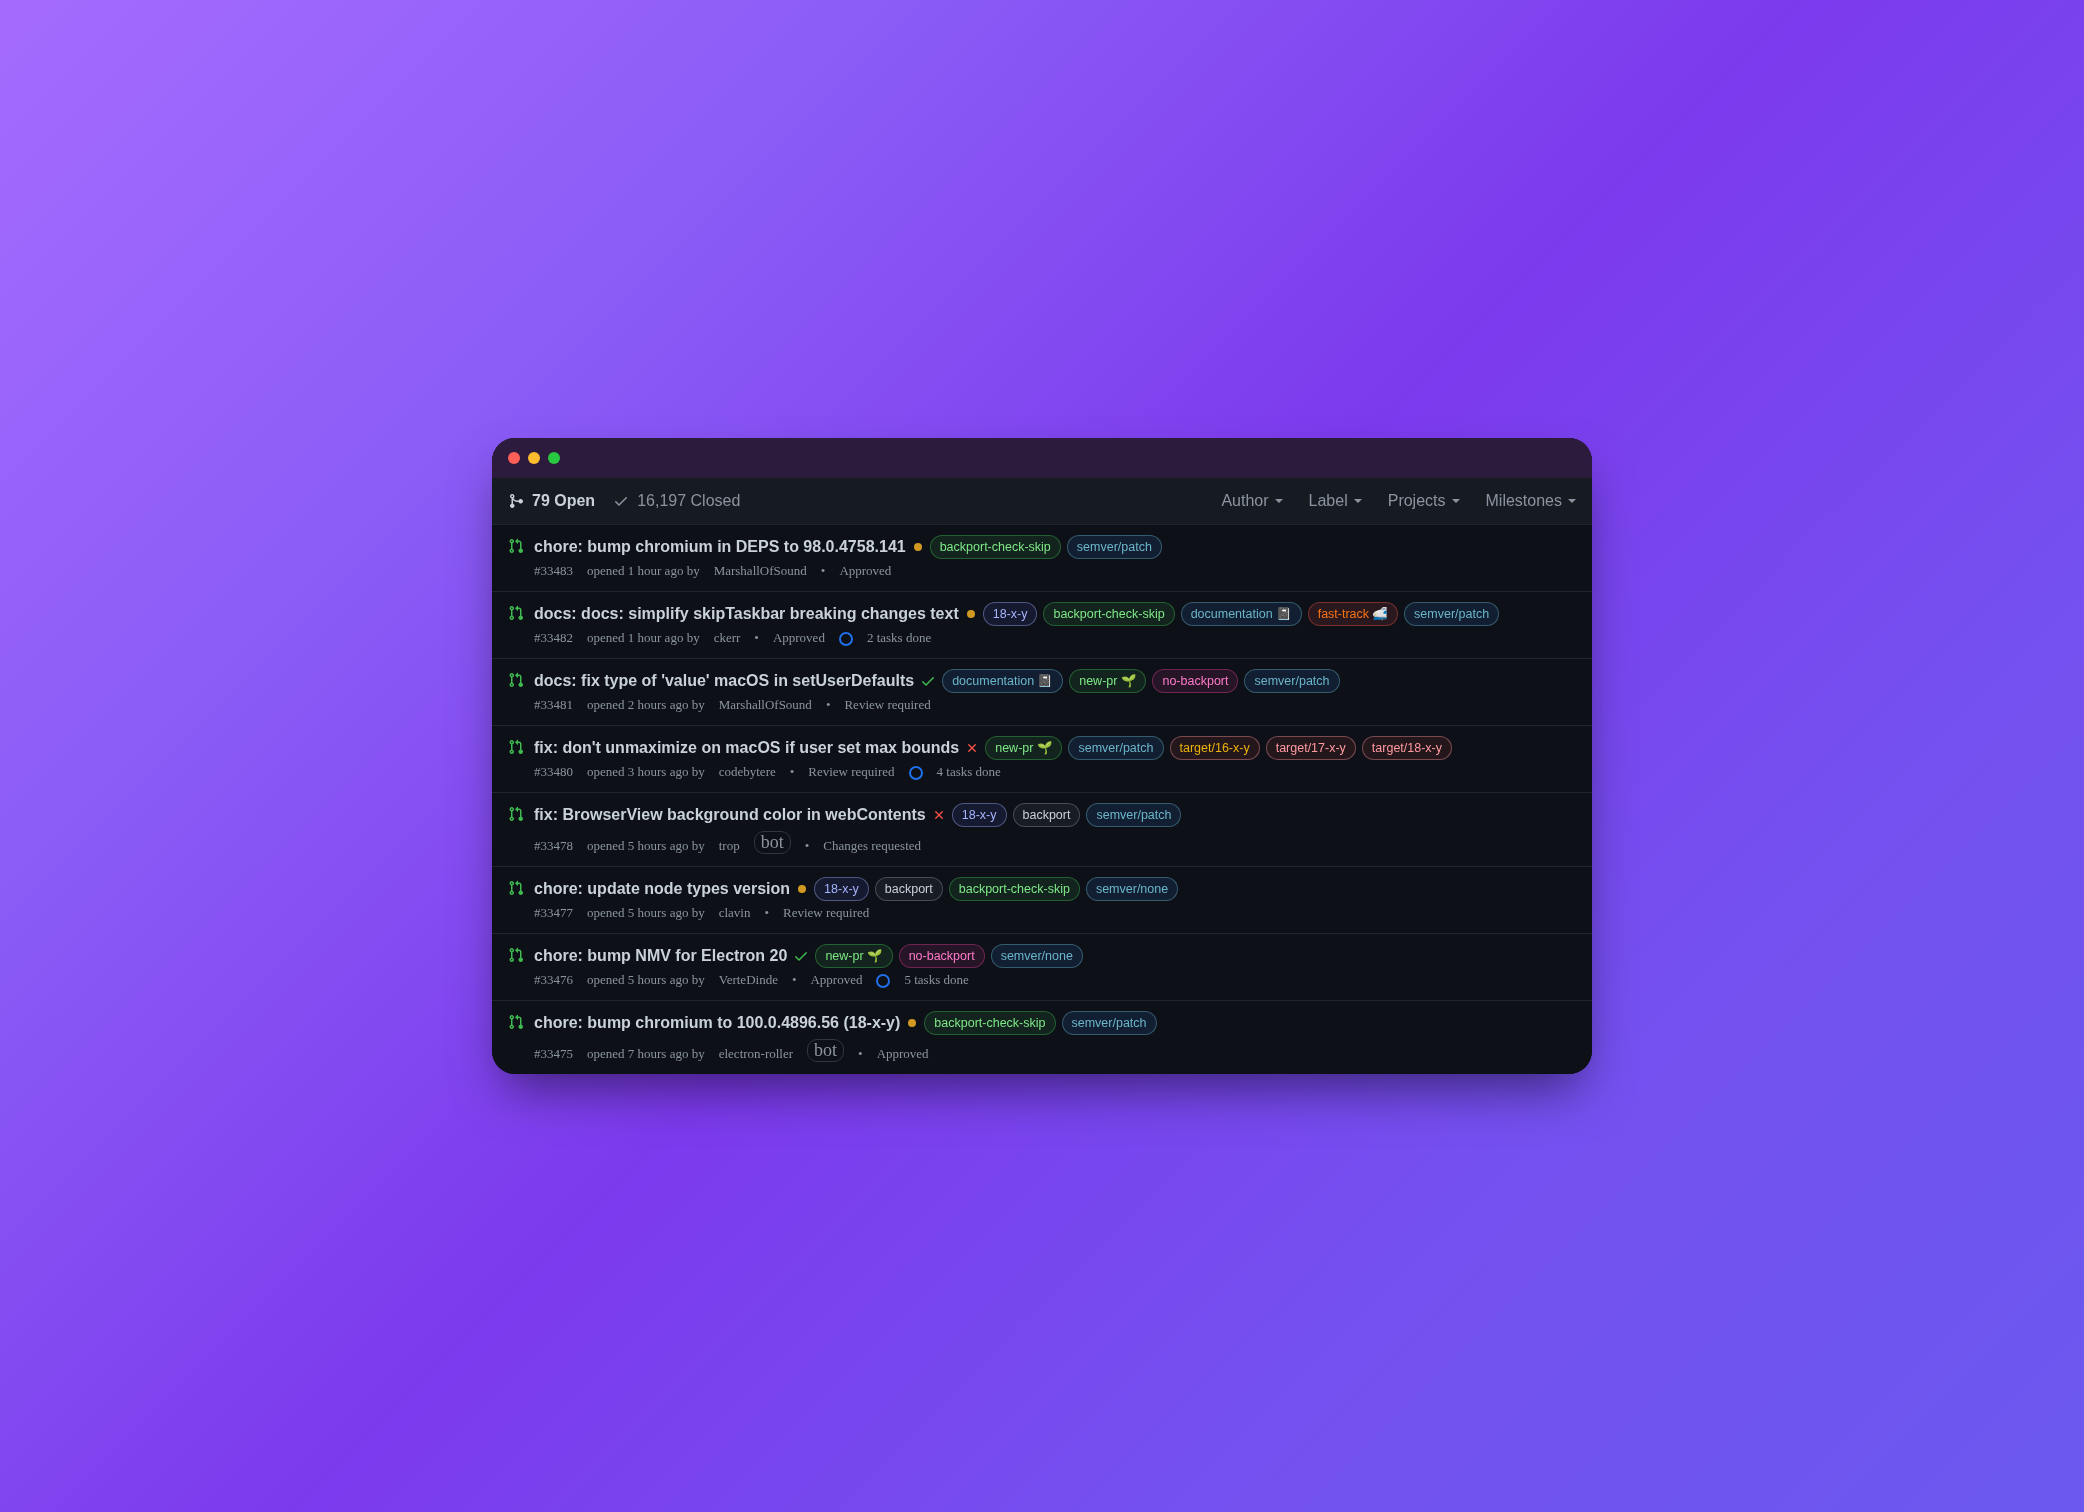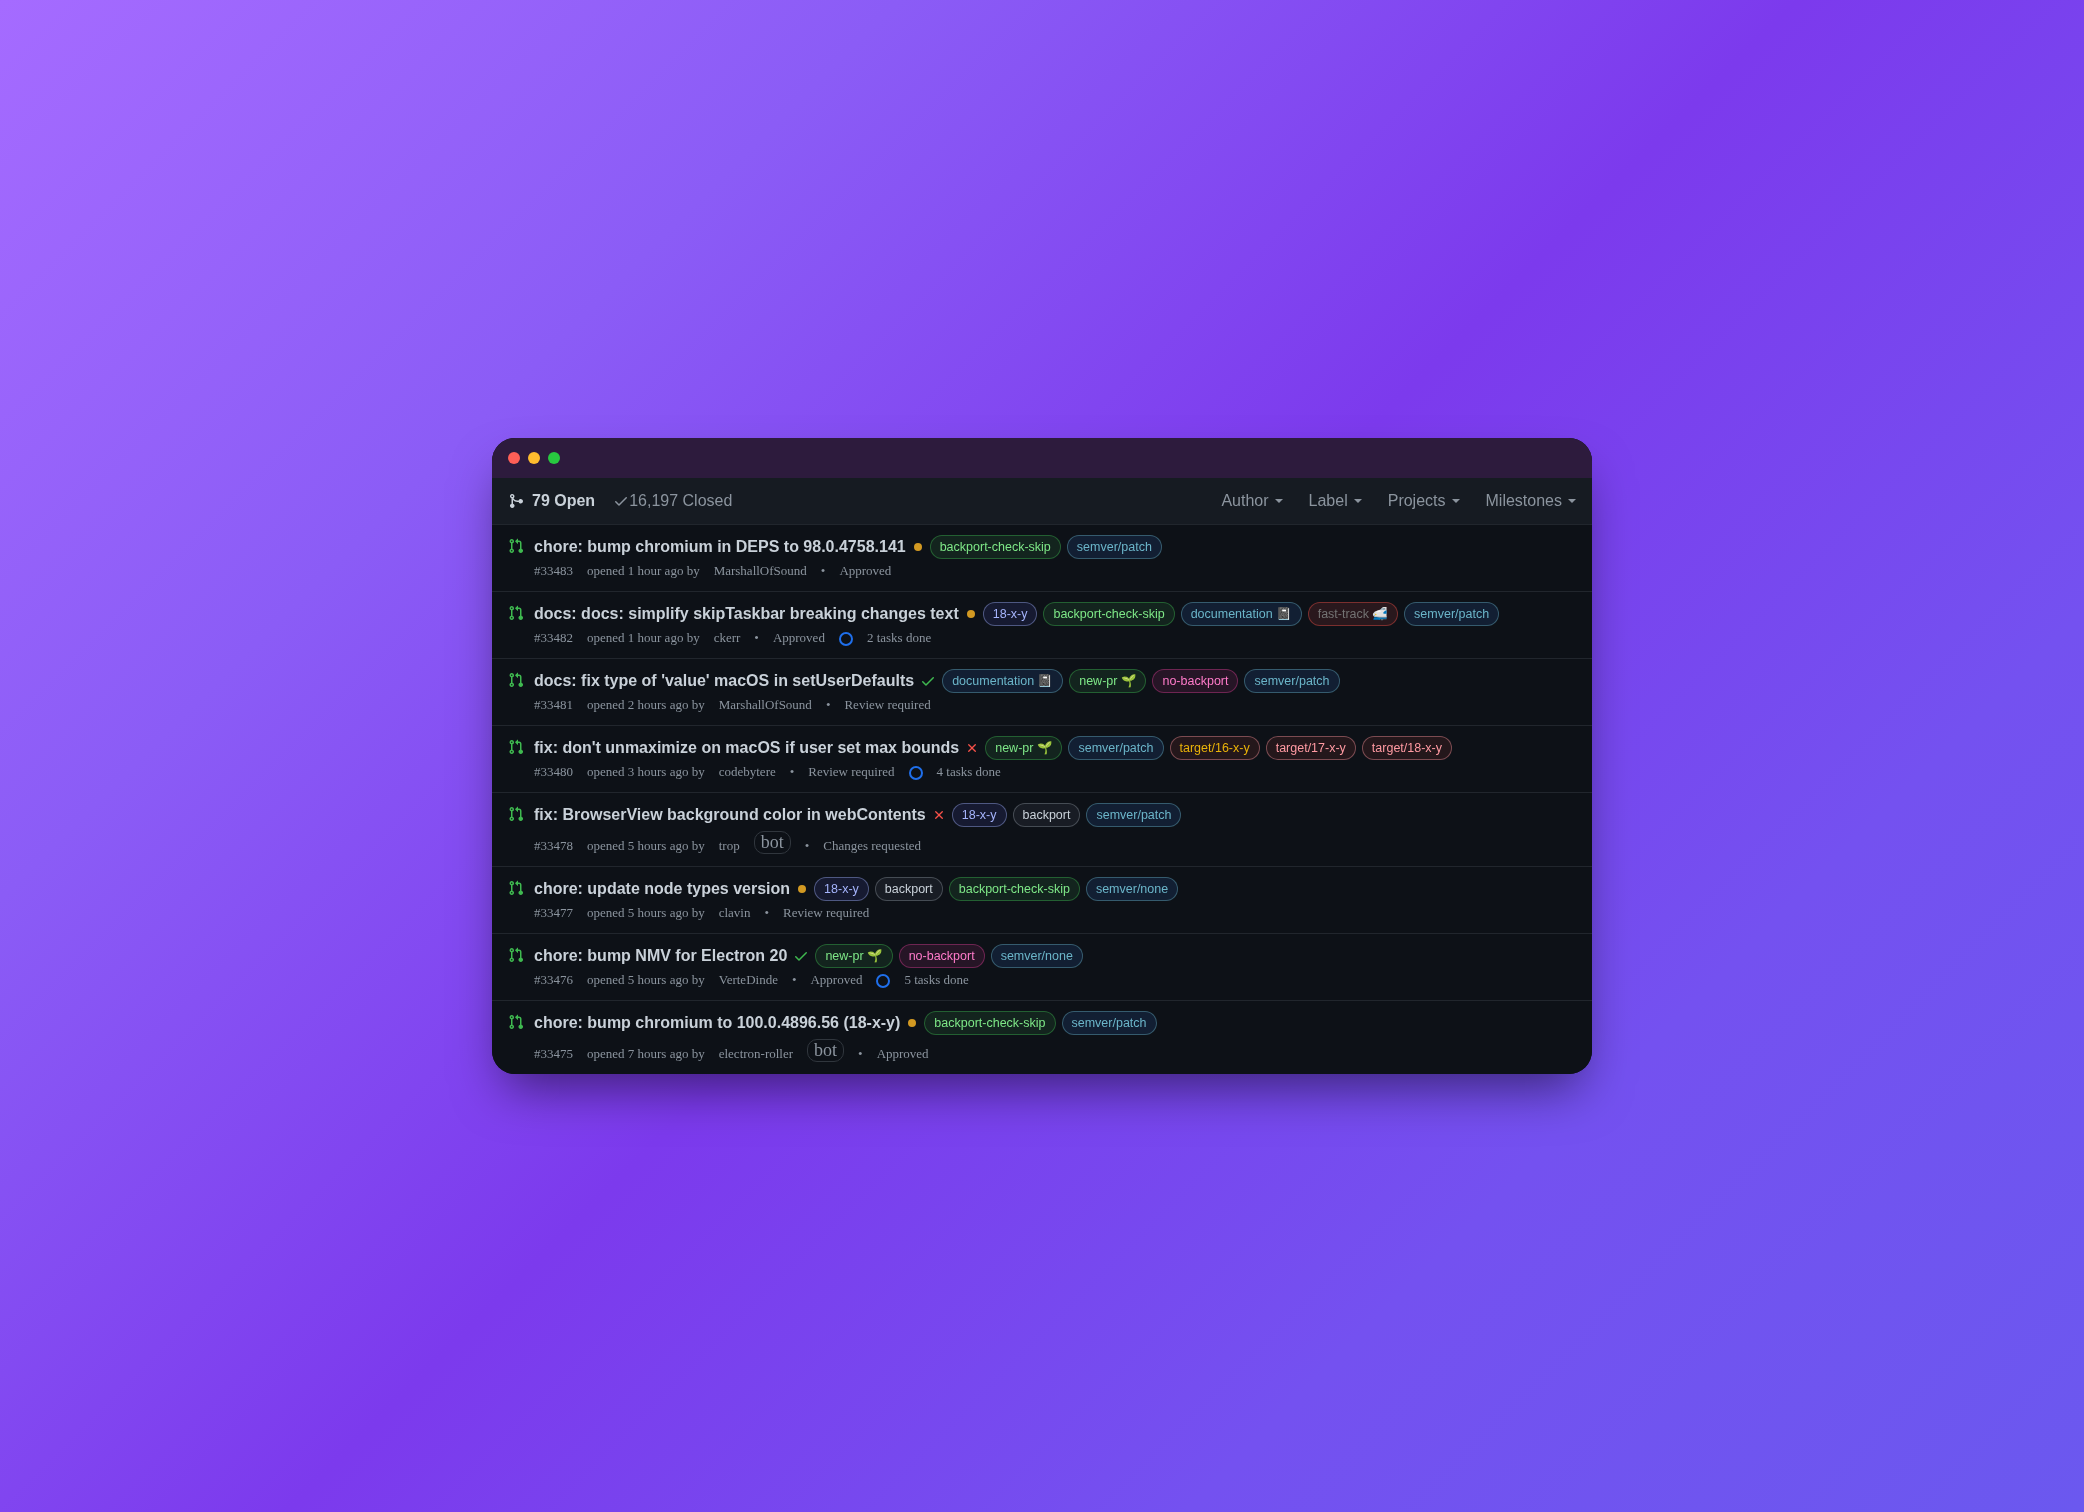--- a/index.html
+++ b/index.html
@@ -32,21 +32,21 @@
 .toolbar {
   display: flex;
   justify-content: space-between;
   align-items: center;
   padding: 14px 16px;
   border-bottom: 1px solid #21262d;
   background: #161b22;
 }
 .toolbar-left { display: flex; align-items: center; gap: 18px; }
 .open-count { color: #c9d1d9; font-weight: 600; display: flex; align-items: center; gap: 8px; }
-.closed-count { color: #8b949e; display: flex; align-items: center; }
+.closed-count { color: #8b949e; display: flex; align-items: center; gap: 8px; }
 .toolbar-right { display: flex; gap: 26px; justify-content: space-between; }
 .filter { color: #8b949e; display: flex; align-items: center; gap: 4px; cursor: pointer; }
 .pr-list { background: #0d1117; }
 .pr-row {
   padding: 10px 16px 12px 16px;
   border-bottom: 1px solid #21262d;
   display: flex;
   gap: 10px;
 }
 .pr-row:last-child { border-bottom: none; }
@@ -172,21 +172,21 @@
             <path d="M1.5 3.25a2.25 2.25 0 113 2.122v5.256a2.25 2.25 0 11-1.5 0V5.372A2.25 2.25 0 011.5 3.25zm5.677-.177L9.573.677A.25.25 0 0110 .854V2.5h1A2.5 2.5 0 0113.5 5v5.628a2.251 2.251 0 11-1.5 0V5a1 1 0 00-1-1h-1v1.646a.25.25 0 01-.427.177L7.177 3.427a.25.25 0 010-.354zM3.75 2.5a.75.75 0 100 1.5.75.75 0 000-1.5zm0 9.5a.75.75 0 100 1.5.75.75 0 000-1.5zm8.25.75a.75.75 0 111.5 0 .75.75 0 01-1.5 0z"></path>
           </svg>
         </div>
     <div class="pr-content">
       <div class="pr-title-row">
         <a class="pr-title">docs: docs: simplify skipTaskbar breaking changes text</a>
         <span class="status-dot"></span>
         <span class="label" style="color:#a5b4fc;background:rgba(88,101,242,0.12);border-color:rgba(165,180,252,0.4)">18-x-y</span>
             <span class="label" style="color:#7ee787;background:rgba(63,185,80,0.12);border-color:rgba(63,185,80,0.4)">backport-check-skip</span>
             <span class="label" style="color:#6bb5c9;background:rgba(56,139,253,0.12);border-color:rgba(107,181,201,0.4)">documentation 📓</span>
-            <span class="label" style="color:#737373;background:rgba(248,81,73,0.12);border-color:rgba(248,81,73,0.4)">fast-track 🚅</span>
+            <span class="label" style="color:#f97316;background:rgba(248,81,73,0.12);border-color:rgba(248,81,73,0.4)">fast-track 🚅</span>
             <span class="label" style="color:#6bb5c9;background:rgba(56,139,253,0.12);border-color:rgba(107,181,201,0.4)">semver/patch</span>
       </div>
       <div class="pr-meta">
         <span>#33482</span>
         <span>opened 1 hour ago by</span>
         <span>ckerr</span>
 
         <span>•</span>
         <span>Approved</span>
         <span class="task-circle"></span>

